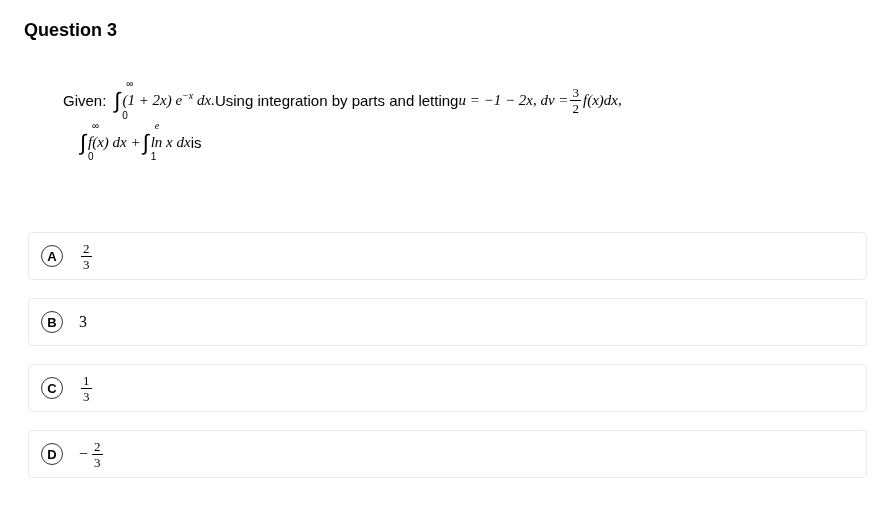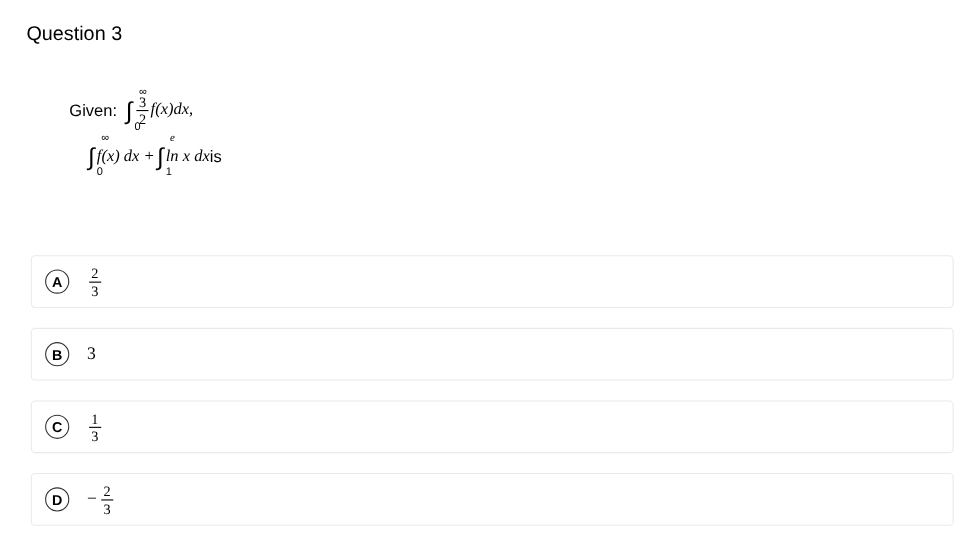--- a/index.html
+++ b/index.html
@@ -10,21 +10,21 @@
     body {
       font-family: Arial, sans-serif;
       background: #ffffff;
       width: 891px;
       height: 509px;
       padding: 20px 24px;
       color: #000;
     }
     .question-title {
       font-size: 18px;
-      font-weight: normal;
+      font-weight: bold;
       margin-bottom: 40px;
     }
     .given-section {
       font-size: 15px;
       line-height: 1.8;
       margin-bottom: 70px;
       padding-left: 0;
     }
     .given-row {
       display: flex;
@@ -132,20 +132,25 @@
 <div class="question-title">Question 3</div>
 
 <div class="given-section">
   <div class="given-row">
     <span class="given-label">Given:</span>
     <span class="integral">
       <span class="integral-sign">∫</span>
       <span class="int-sup">∞</span>
       <span class="int-sub">0</span>
     </span>
+    <span class="math">
+      <span>(1 + 2x) e</span><span class="sup">−x</span><span> dx.</span>
+    </span>
+    <span> Using integration by parts and letting </span>
+    <span class="math">u = −1 − 2x,  dv = </span>
     <span class="frac">
       <span class="frac-num">3</span>
       <span class="frac-den">2</span>
     </span>
     <span class="math">f(x)dx,</span>
   </div>
   <div class="indent-line">
     <span class="integral">
       <span class="integral-sign">∫</span>
       <span class="int-sup">∞</span>

